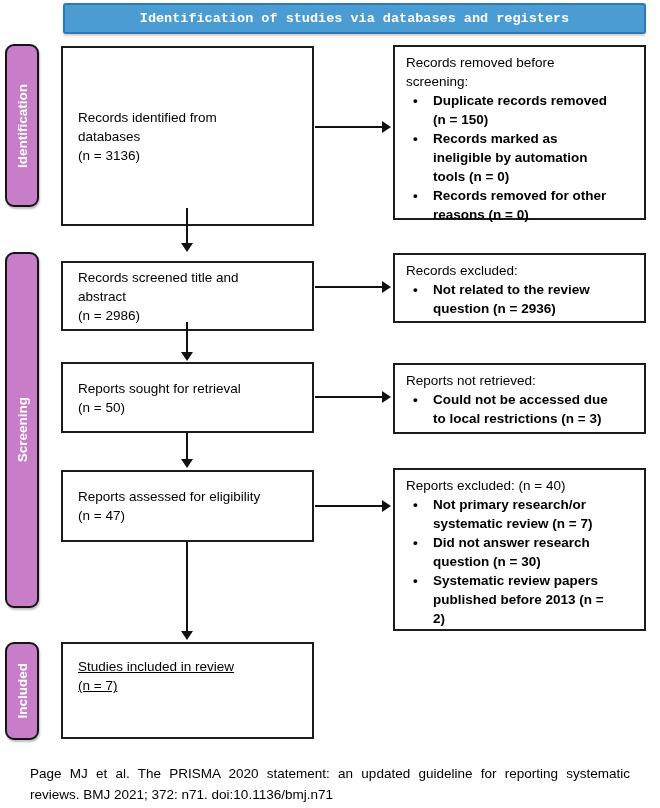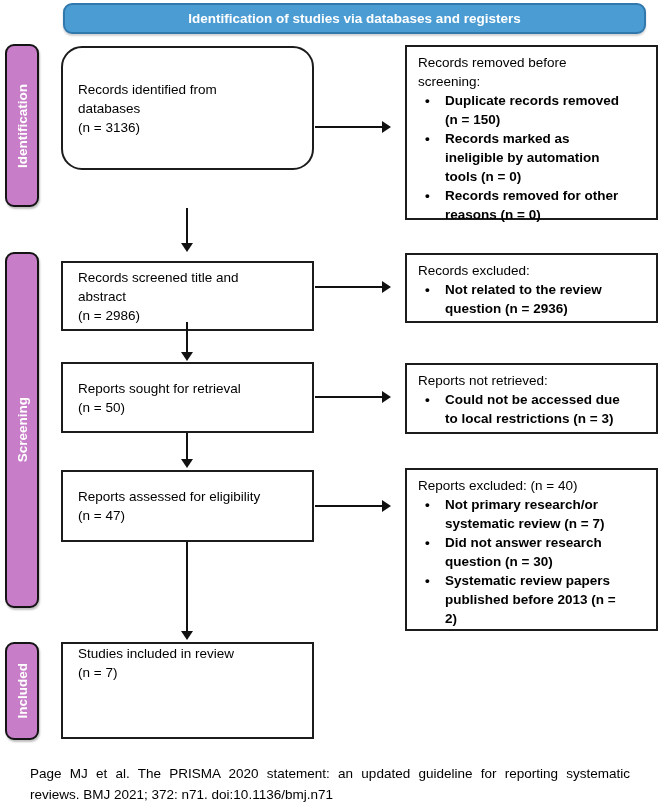--- a/index.html
+++ b/index.html
@@ -6,23 +6,24 @@
   .page{
     position:relative;width:660px;height:808px;background:#ffffff;
     font-family:"Liberation Sans","DejaVu Sans",sans-serif;
     color:#000;overflow:hidden;
   }
   
   .banner{
     position:absolute;left:63px;top:3px;width:583px;height:31px;
     background:var(--banner-fill,#4a9cd3);
     border:2px solid var(--banner-border,#3179ad);
-    border-radius:9px;box-sizing:border-box;
+    border-radius:3px;box-sizing:border-box;
     display:flex;align-items:center;justify-content:center;
     box-shadow:0 2px 2px rgba(0,0,0,0.18);
+    font-family:Liberation Mono, monospace;
   }
   .banner span{color:#fff;font-weight:bold;font-size:13.5px;}
   
   .stage{
     position:absolute;left:5px;width:34px;
     background:var(--stage-fill,#c77dc7);
     border:2px solid var(--stage-border,#141414);
     border-radius:9px;box-sizing:border-box;
     display:flex;align-items:center;justify-content:center;
     box-shadow:1px 2px 2px rgba(0,0,0,0.25);
@@ -35,27 +36,27 @@
   .st-screen{top:252px;height:356px;}
   .st-incl{top:642px;height:98px;}
   
   .box{
     position:absolute;background:#fff;
     border:2px solid var(--box-border,#1c1c1c);
     box-sizing:border-box;font-size:13.5px;line-height:19px;
   }
   .lbox{left:61px;width:253px;display:flex;flex-direction:column;justify-content:center;}
   .lbox .boxtext{padding-left:15px;padding-right:8px;white-space:pre-line;}
-  .l1{top:46px;height:124px;border-radius:21px;}
+  .l1{top:46px;height:180px;}
   .l2{top:261px;height:70px;}
   .l3{top:362px;height:71px;}
   .l4{top:470px;height:72px;}
   .l5{top:642px;height:97px;justify-content:flex-start;}
-  .l5 .boxtext{}
-  .rbox{left:393px;width:253px;padding:6px 6px 0 11px;margin-left:12px;}
+  .l5 .boxtext{padding-top:13px;text-decoration:underline;}
+  .rbox{left:393px;width:253px;padding:6px 6px 0 11px;}
   .rhead{white-space:pre-line;}
   .blist{list-style:none;margin:0;padding:0;}
   .blist li{position:relative;padding-left:27px;white-space:pre-line;font-weight:bold;}
   .blist li::before{content:"\2022";position:absolute;left:7px;top:0;}
   .r1{top:45px;height:175px;}
   .r2{top:253px;height:70px;}
   .r3{top:363px;height:71px;}
   .r4{top:468px;height:163px;}
   
   .varrow{position:absolute;left:186px;width:2px;background:#111;}

